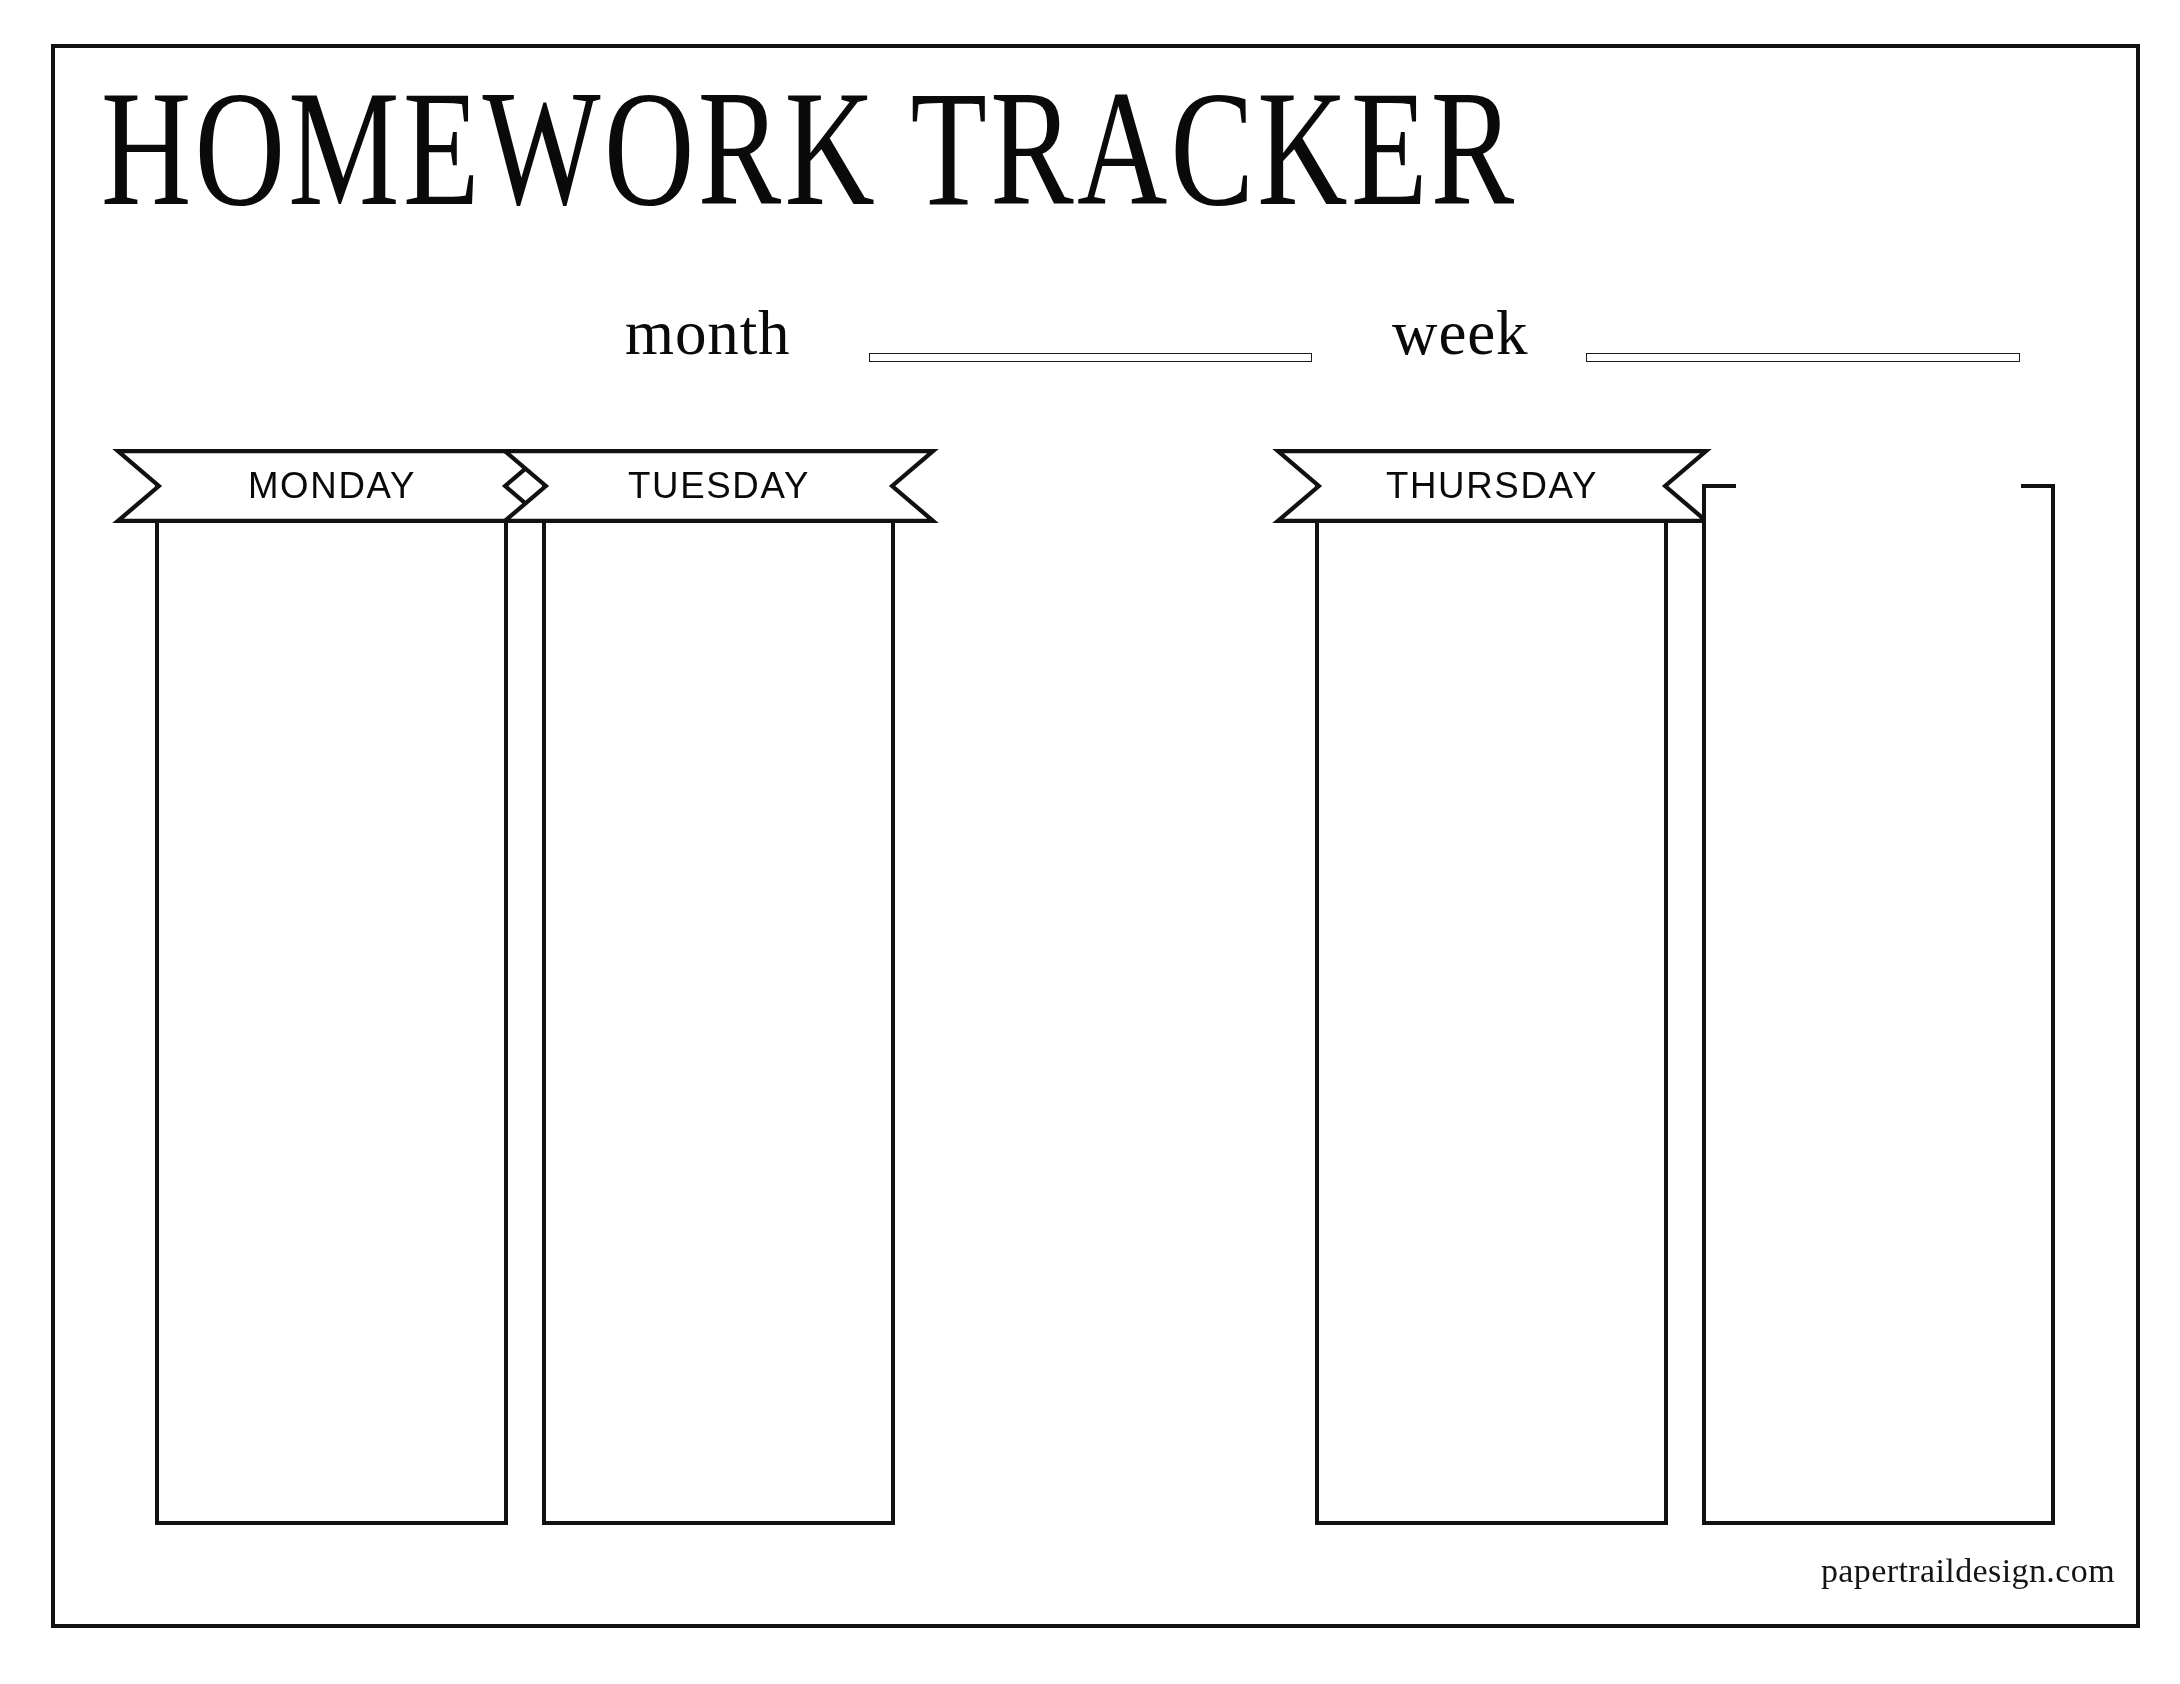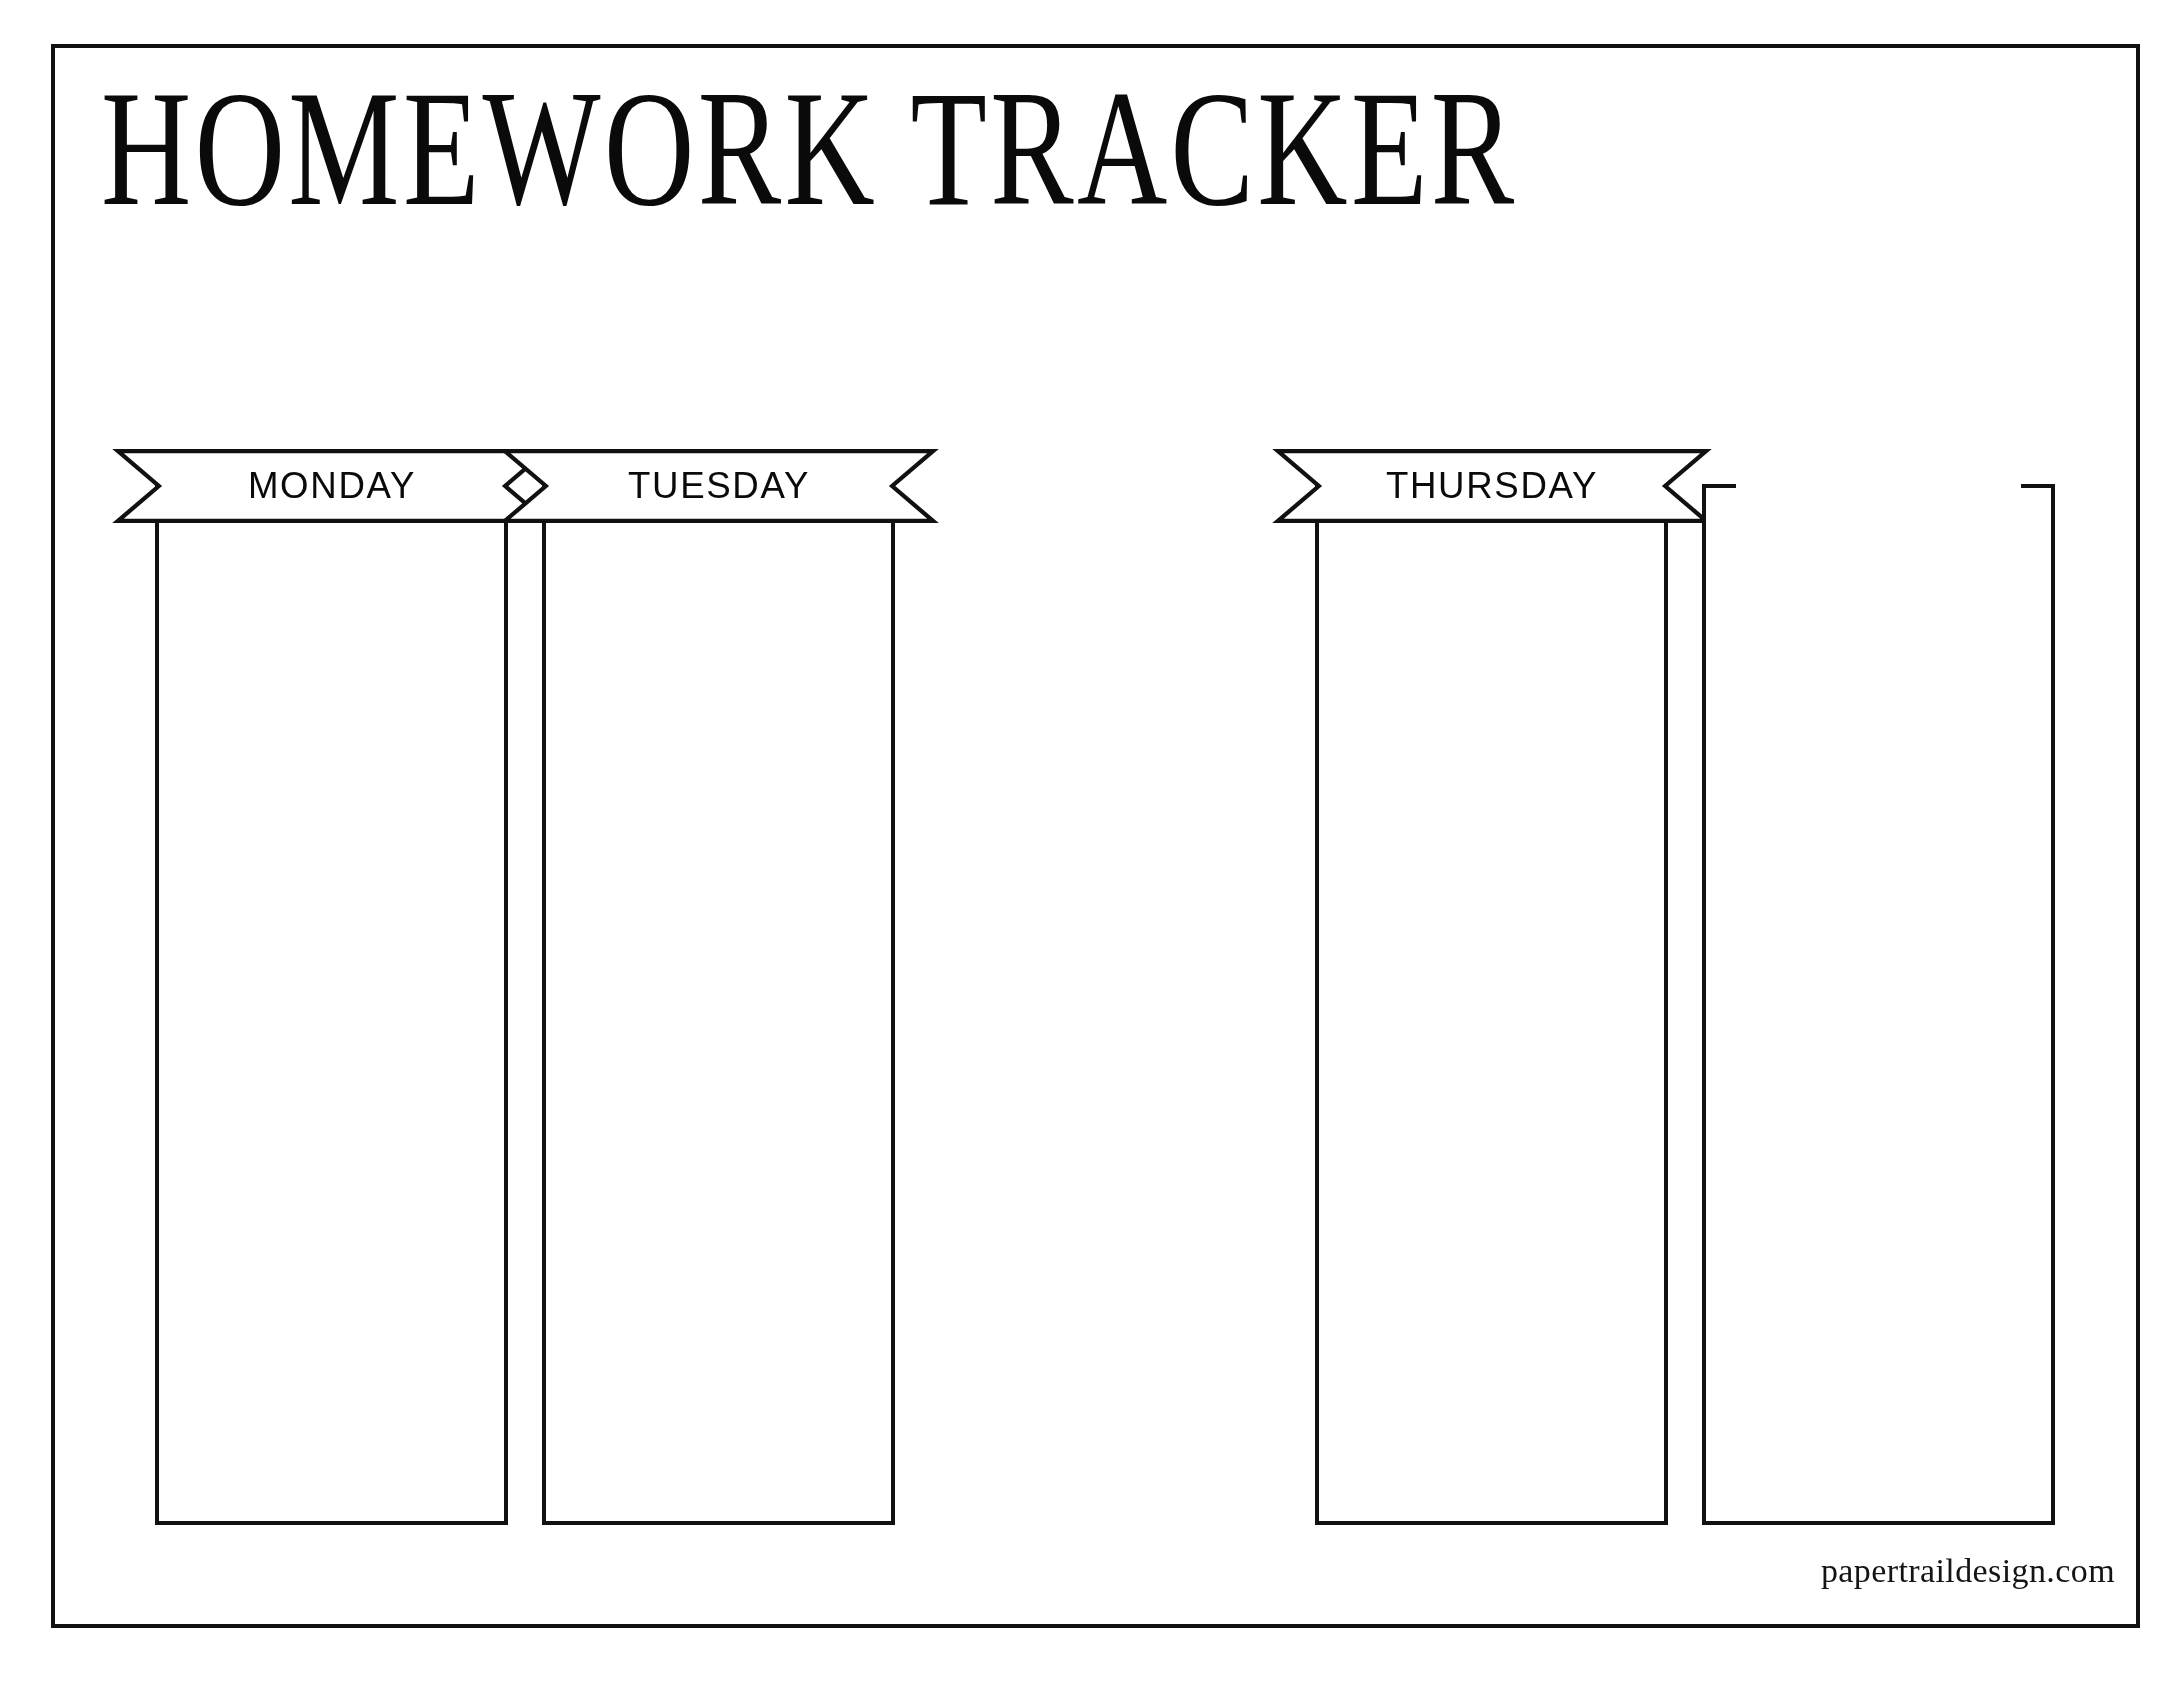--- a/index.html
+++ b/index.html
@@ -161,20 +161,29 @@
 </style>
 </head>
 <body>
 
 <div id="page">
 
   <div id="page-frame"></div>
 
   <div id="title">HOMEWORK TRACKER</div>
 
+  <div id="meta-row">
+
+    <div class="meta-label" id="month-label">month</div>
+    <div class="meta-rule" id="month-rule"></div>
+
+    <div class="meta-label" id="week-label">week</div>
+    <div class="meta-rule" id="week-rule"></div>
+
+  </div>
 
   <div id="day-grid">
 
   <div class="day-col" style="left: 155px;">
         <div class="box"></div>
         <div class="box-top-mask"></div>
         <div class="banner">
           <svg viewBox="0 0 503 82" xmlns="http://www.w3.org/2000/svg">
             <polygon points="0,0 503,0 455,41 503,82 0,82 48,41" fill="#ffffff" stroke="#111111" stroke-width="5" stroke-linejoin="miter"></polygon>
           </svg>

